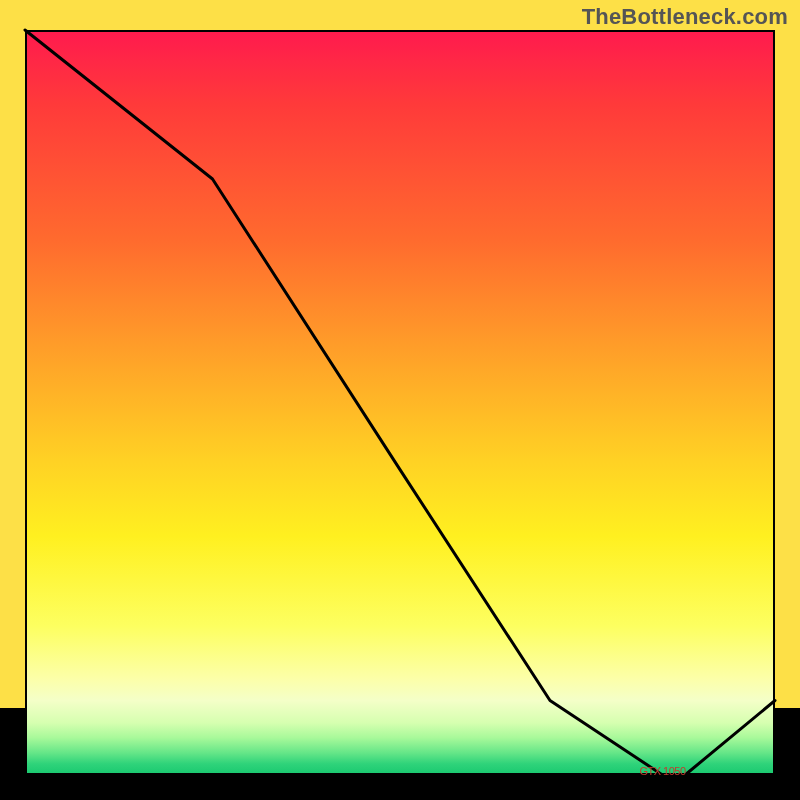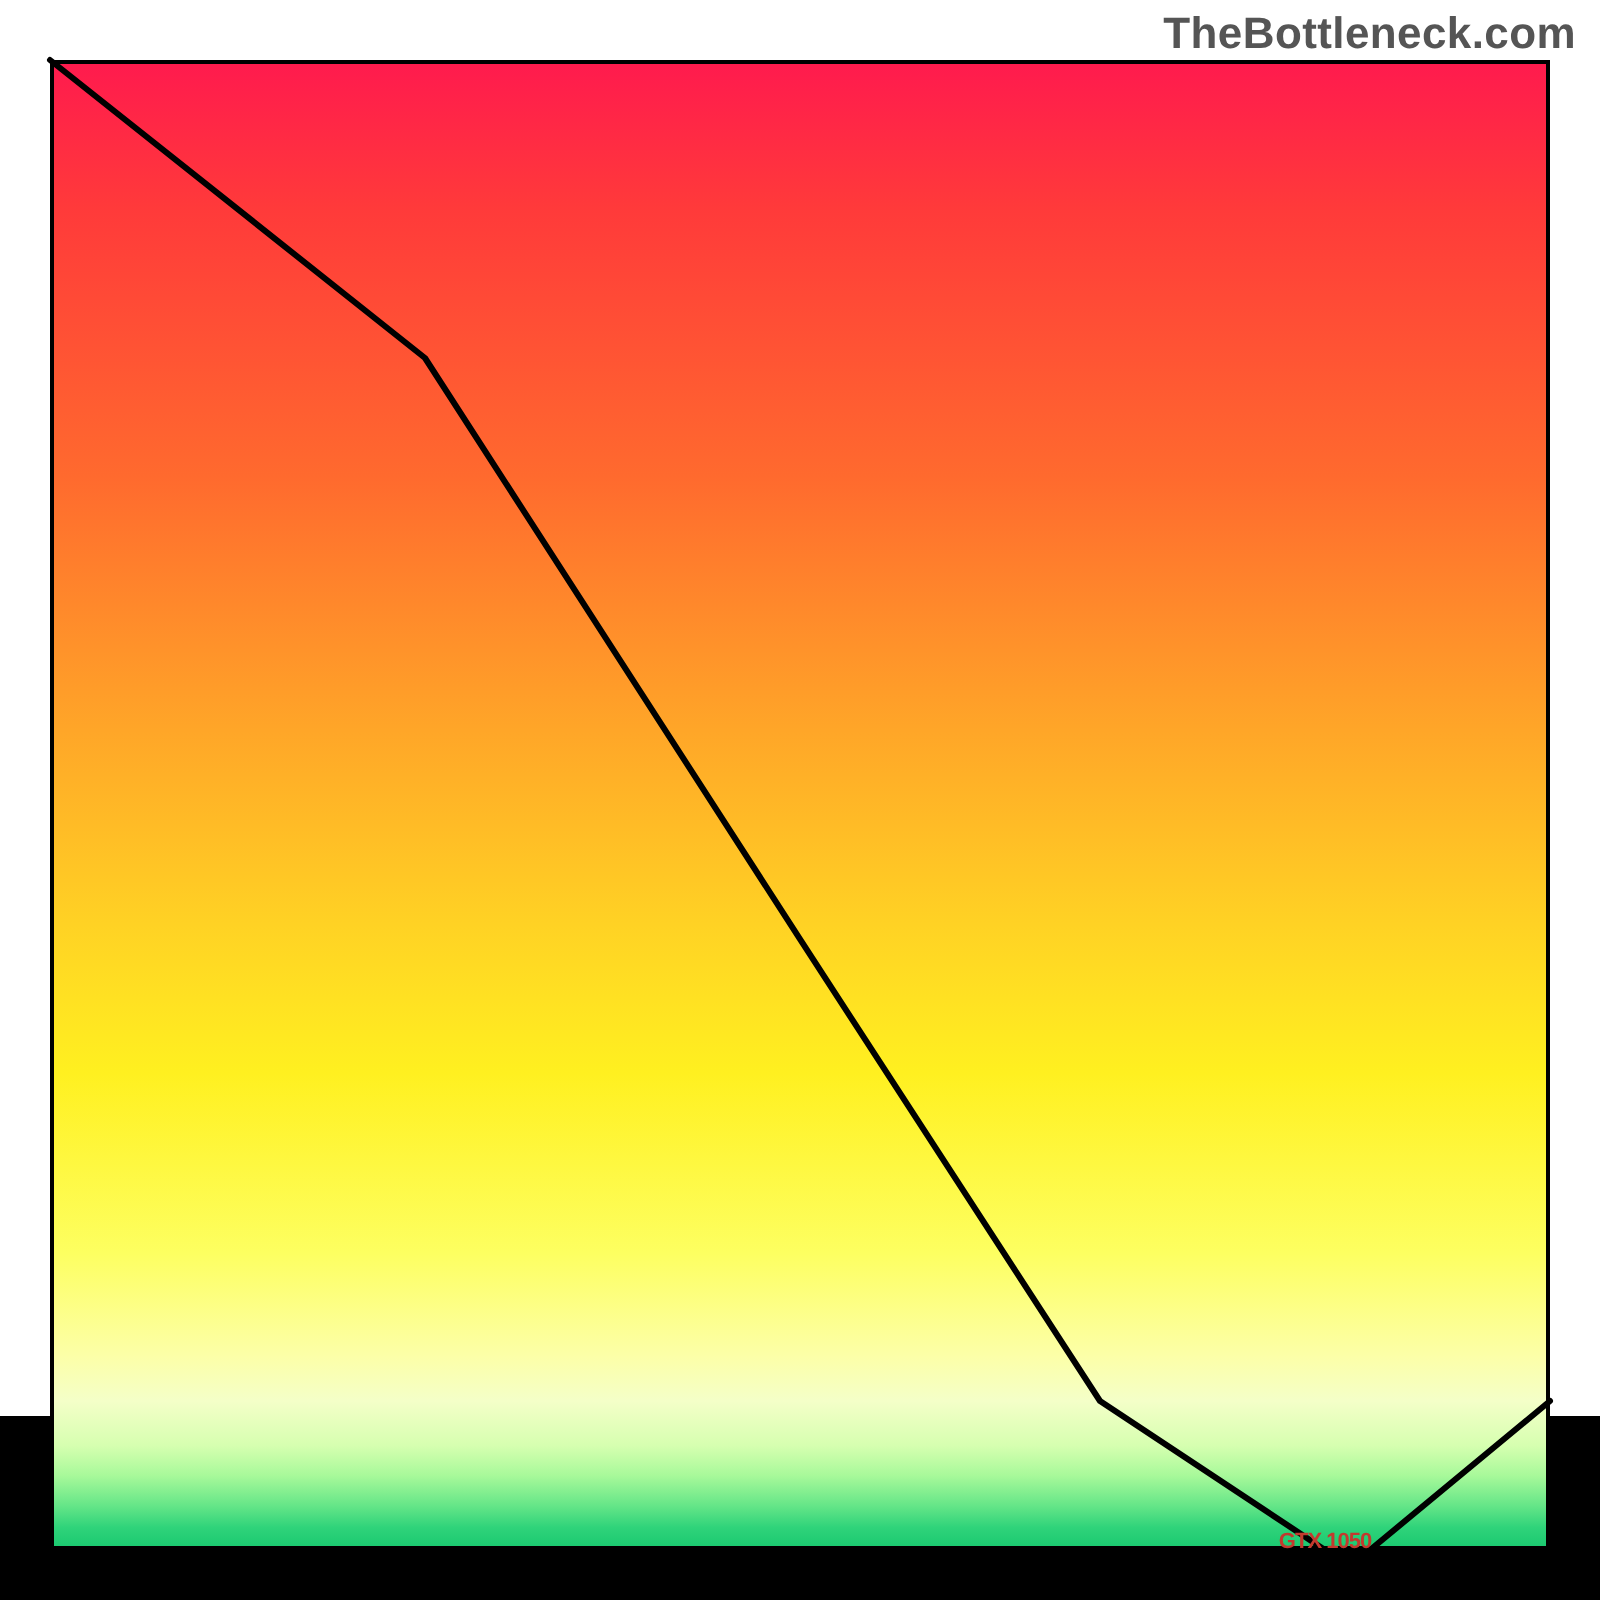--- a/index.html
+++ b/index.html
@@ -8,21 +8,21 @@
     width: 800px;
     height: 800px;
     background: #000;
     overflow: hidden;
     font-family: Arial, Helvetica, sans-serif;
   }
   .stage {
     position: relative;
     width: 800px;
     height: 708px;
-    background: #ffffff;
+    background: #fde047;
   }
   .watermark {
     position: absolute;
     top: 4px;
     right: 12px;
     color: #555;
     font-size: 22px;
     font-weight: 600;
     letter-spacing: 0.2px;
     user-select: none;
@@ -70,21 +70,21 @@
   svg.curve {
     position: absolute;
     inset: 0;
     width: 100%;
     height: 100%;
     overflow: visible;
   }
   .xlabel-marker {
     position: absolute;
     color: #c33a2e;
-    font-weight: 700;
+    font-weight: 400;
     font-size: 11px;
     letter-spacing: -0.5px;
     white-space: nowrap;
     transform: translateX(-50%);
   }
 </style>
 </head>
 <body>
 
 <div class="stage">

